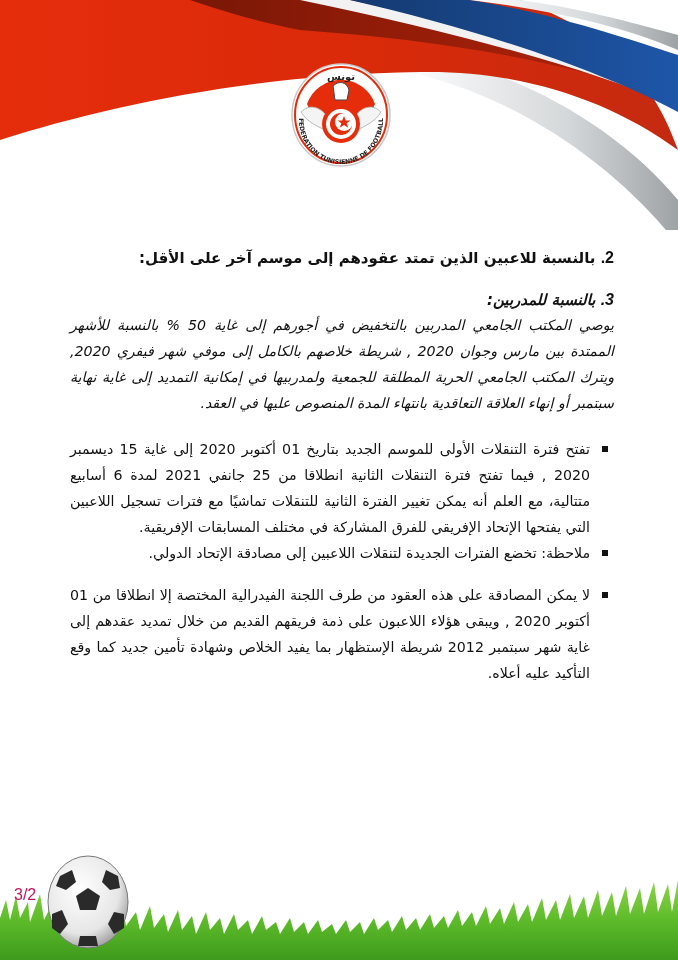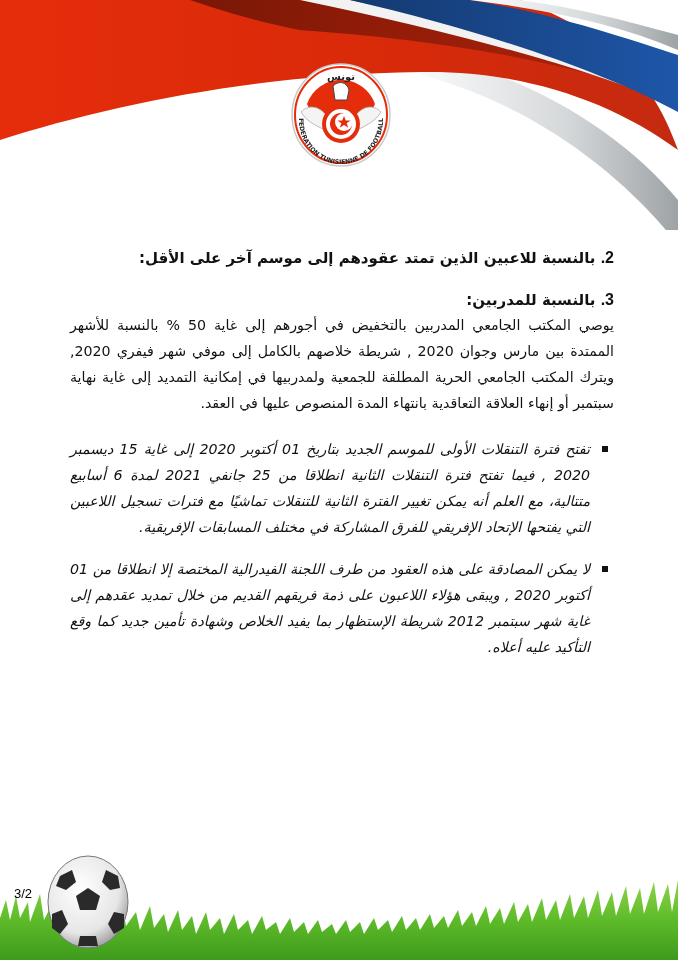--- a/index.html
+++ b/index.html
@@ -13,31 +13,31 @@
   .logo { position: absolute; left: 289px; top: 60px; width: 104px; height: 108px; }
   .content {
     position: absolute; left: 70px; right: 64px; top: 246px;
     direction: rtl; text-align: justify;
     font-size: 14.2px; line-height: 26px;
   }
   .section { margin: 0 0 14px 0; }
   .section-title { font-weight: bold; font-size: 15px; line-height: 24px; margin: 0; }
   .section-title .num { font-family: "Liberation Sans", sans-serif; font-size: 16px; }
   .para { margin: 0; text-align: justify; text-align-last: right; }
-  ul.bullets { list-style: none; margin: 0; padding: 0 24px 0 0; font-style: italic; }
+  ul.bullets { list-style: none; margin: 0; padding: 0 24px 0 0; }
   ul.bullets li { position: relative; margin: 0; text-align: justify; text-align-last: right; }
   ul.bullets li .bullet {
     position: absolute; right: -18px; top: 10px; width: 6px; height: 6px; background: #111;
   }
   .s2 { margin-bottom: 18px; }
-  .s3 { margin-bottom: 20px; }
+  .s3 { margin-bottom: 20px; font-style: italic; }
   .s4 { margin-bottom: 16px; }
   .footer-art { position: absolute; left: 0; top: 830px; width: 678px; height: 130px; }
   .page-num {
-    position: absolute; left: 14px; top: 886px; font-size: 13px; color: #000000;
+    position: absolute; left: 14px; top: 886px; font-size: 16px; color: #be185d;
     font-family: "Liberation Sans", sans-serif;
   }
   .site-url {
     position: absolute; left: 286px; top: 960px; font-size: 13px; color: #222;
     font-family: "Liberation Sans", sans-serif; letter-spacing: 0.2px;
   }
 </style>
 </head>
 <body>
 
@@ -110,20 +110,24 @@
     </p>
     <p class="para">يوصي المكتب الجامعي المدربين بالتخفيض في أجورهم إلى غاية 50 % بالنسبة للأشهر الممتدة بين مارس وجوان 2020 , شريطة خلاصهم بالكامل إلى موفي شهر فيفري 2020, ويترك المكتب الجامعي الحرية المطلقة للجمعية ولمدربيها في إمكانية التمديد إلى غاية نهاية سبتمبر أو إنهاء العلاقة التعاقدية بانتهاء المدة المنصوص عليها في العقد.</p>
   </div>
 
   <div class="section s4">
     <ul class="bullets">
       <li>
         <span class="bullet"></span>
         <span>تفتح فترة التنقلات الأولى للموسم الجديد بتاريخ 01 أكتوبر 2020 إلى غاية 15 ديسمبر 2020 , فيما تفتح فترة التنقلات الثانية انطلاقا من 25 جانفي 2021 لمدة 6 أسابيع متتالية، مع العلم أنه يمكن تغيير الفترة الثانية للتنقلات تماشيًا مع فترات تسجيل اللاعبين التي يفتحها الإتحاد الإفريقي للفرق المشاركة في مختلف المسابقات الإفريقية.</span>
       </li>
+      <li>
+        <span class="bullet"></span>
+        <span>ملاحظة: تخضع الفترات الجديدة لتنقلات اللاعبين إلى مصادقة الإتحاد الدولي.</span>
+      </li>
     </ul>
   </div>
 
   <div class="section s5">
     <ul class="bullets">
       <li>
         <span class="bullet"></span>
         <span>لا يمكن المصادقة على هذه العقود من طرف اللجنة الفيدرالية المختصة إلا انطلاقا من 01 أكتوبر 2020 , ويبقى هؤلاء اللاعبون على ذمة فريقهم القديم من خلال تمديد عقدهم إلى غاية شهر سبتمبر 2012 شريطة الإستظهار بما يفيد الخلاص وشهادة تأمين جديد كما وقع التأكيد عليه أعلاه.</span>
       </li>
     </ul>

